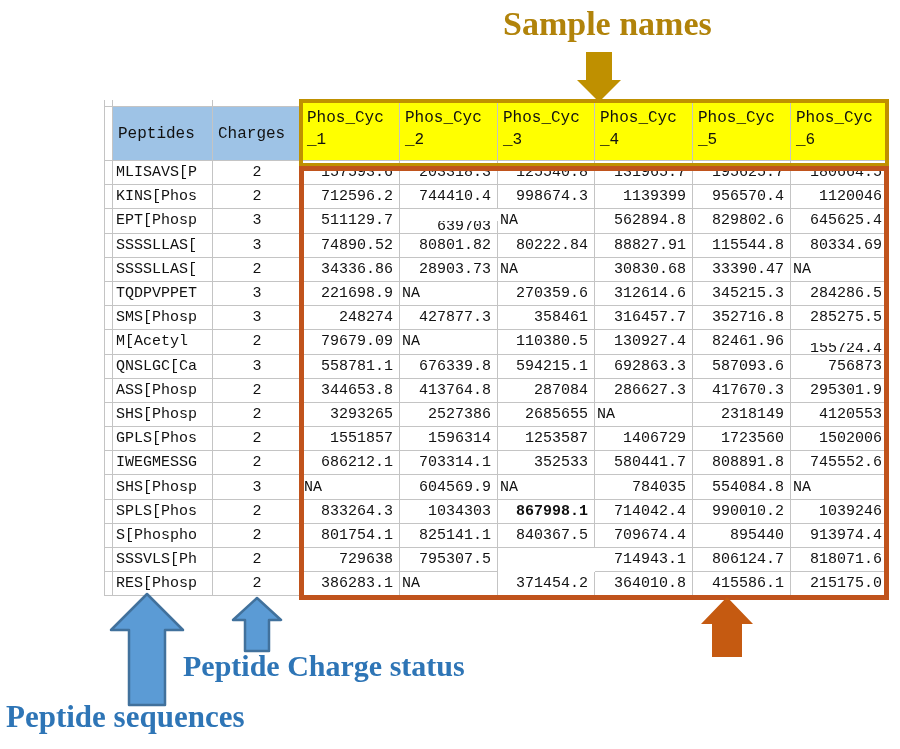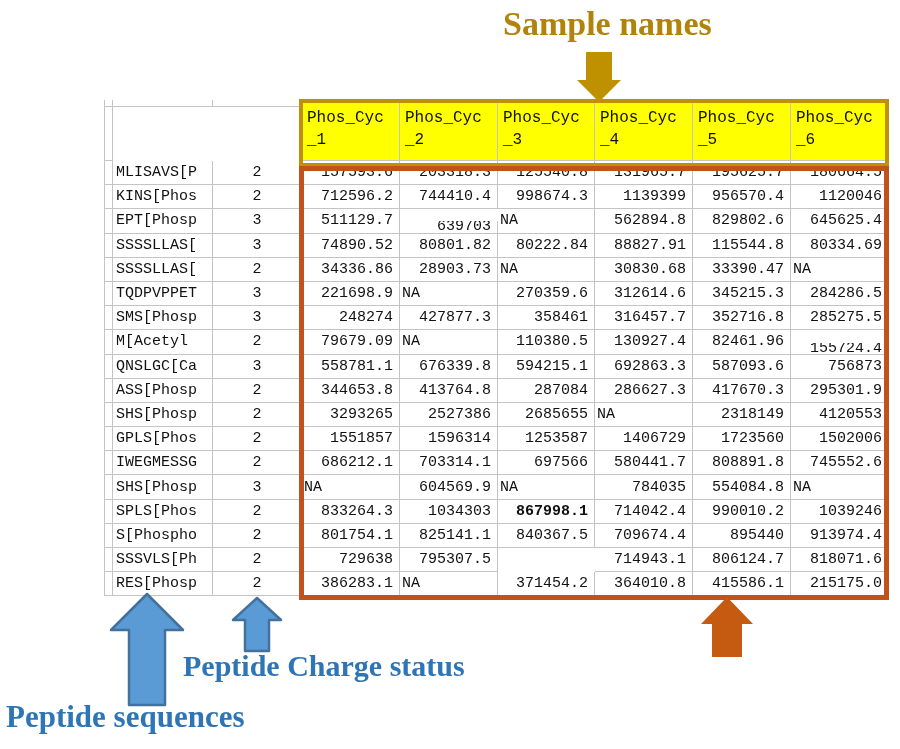--- a/index.html
+++ b/index.html
@@ -58,20 +58,22 @@
   <div id="title-sample-names" class="ann">Sample names</div>
   <svg class="arrow" style="left:577px; top:52px;" width="44" height="50">
     <polygon class="gold-poly" points="9,0 35,0 35,28 44,28 22,50 0,28 9,28"></polygon>
   </svg>
 
   <div id="sheet">
       <div class="cell strip" style="grid-area: 1 / 1;"></div>
       <div class="cell strip" style="grid-area: 1 / 2;"></div>
       <div class="cell strip" style="grid-area: 1 / 3;"></div>
       <div class="cell gutter" style="grid-area: 2 / 1;"></div>
+      <div class="cell hdr-blue" style="grid-area: 2 / 2;">Peptides</div>
+      <div class="cell hdr-blue" style="grid-area: 2 / 3;">Charges</div>
       <div class="cell hdr-yellow" style="grid-area: 1 / 4 / span 2;">
         <div>Phos_Cyc</div>
         <div>_1</div>
       </div>
       <div class="cell hdr-yellow" style="grid-area: 1 / 5 / span 2;">
         <div>Phos_Cyc</div>
         <div>_2</div>
       </div>
       <div class="cell hdr-yellow" style="grid-area: 1 / 6 / span 2;">
         <div>Phos_Cyc</div>
@@ -195,21 +197,21 @@
       <div class="cell val" style="grid-area: 14 / 5;">1596314</div>
       <div class="cell val" style="grid-area: 14 / 6;">1253587</div>
       <div class="cell val" style="grid-area: 14 / 7;">1406729</div>
       <div class="cell val" style="grid-area: 14 / 8;">1723560</div>
       <div class="cell val" style="grid-area: 14 / 9;">1502006</div>
       <div class="cell gutter" style="grid-area: 15 / 1;"></div>
       <div class="cell peptide" style="grid-area: 15 / 2;">IWEGMESSG</div>
       <div class="cell charge" style="grid-area: 15 / 3;">2</div>
       <div class="cell val" style="grid-area: 15 / 4;">686212.1</div>
       <div class="cell val" style="grid-area: 15 / 5;">703314.1</div>
-      <div class="cell val" style="grid-area: 15 / 6;">697566</div>
+      <div class="cell val" style="grid-area: 15 / 6;">352533</div>
       <div class="cell val" style="grid-area: 15 / 7;">580441.7</div>
       <div class="cell val" style="grid-area: 15 / 8;">808891.8</div>
       <div class="cell val" style="grid-area: 15 / 9;">745552.6</div>
       <div class="cell gutter" style="grid-area: 16 / 1;"></div>
       <div class="cell peptide" style="grid-area: 16 / 2;">SHS[Phosp</div>
       <div class="cell charge" style="grid-area: 16 / 3;">3</div>
       <div class="cell val na" style="grid-area: 16 / 4;">NA</div>
       <div class="cell val" style="grid-area: 16 / 5;">604569.9</div>
       <div class="cell val na" style="grid-area: 16 / 6;">NA</div>
       <div class="cell val" style="grid-area: 16 / 7;">784035</div>

